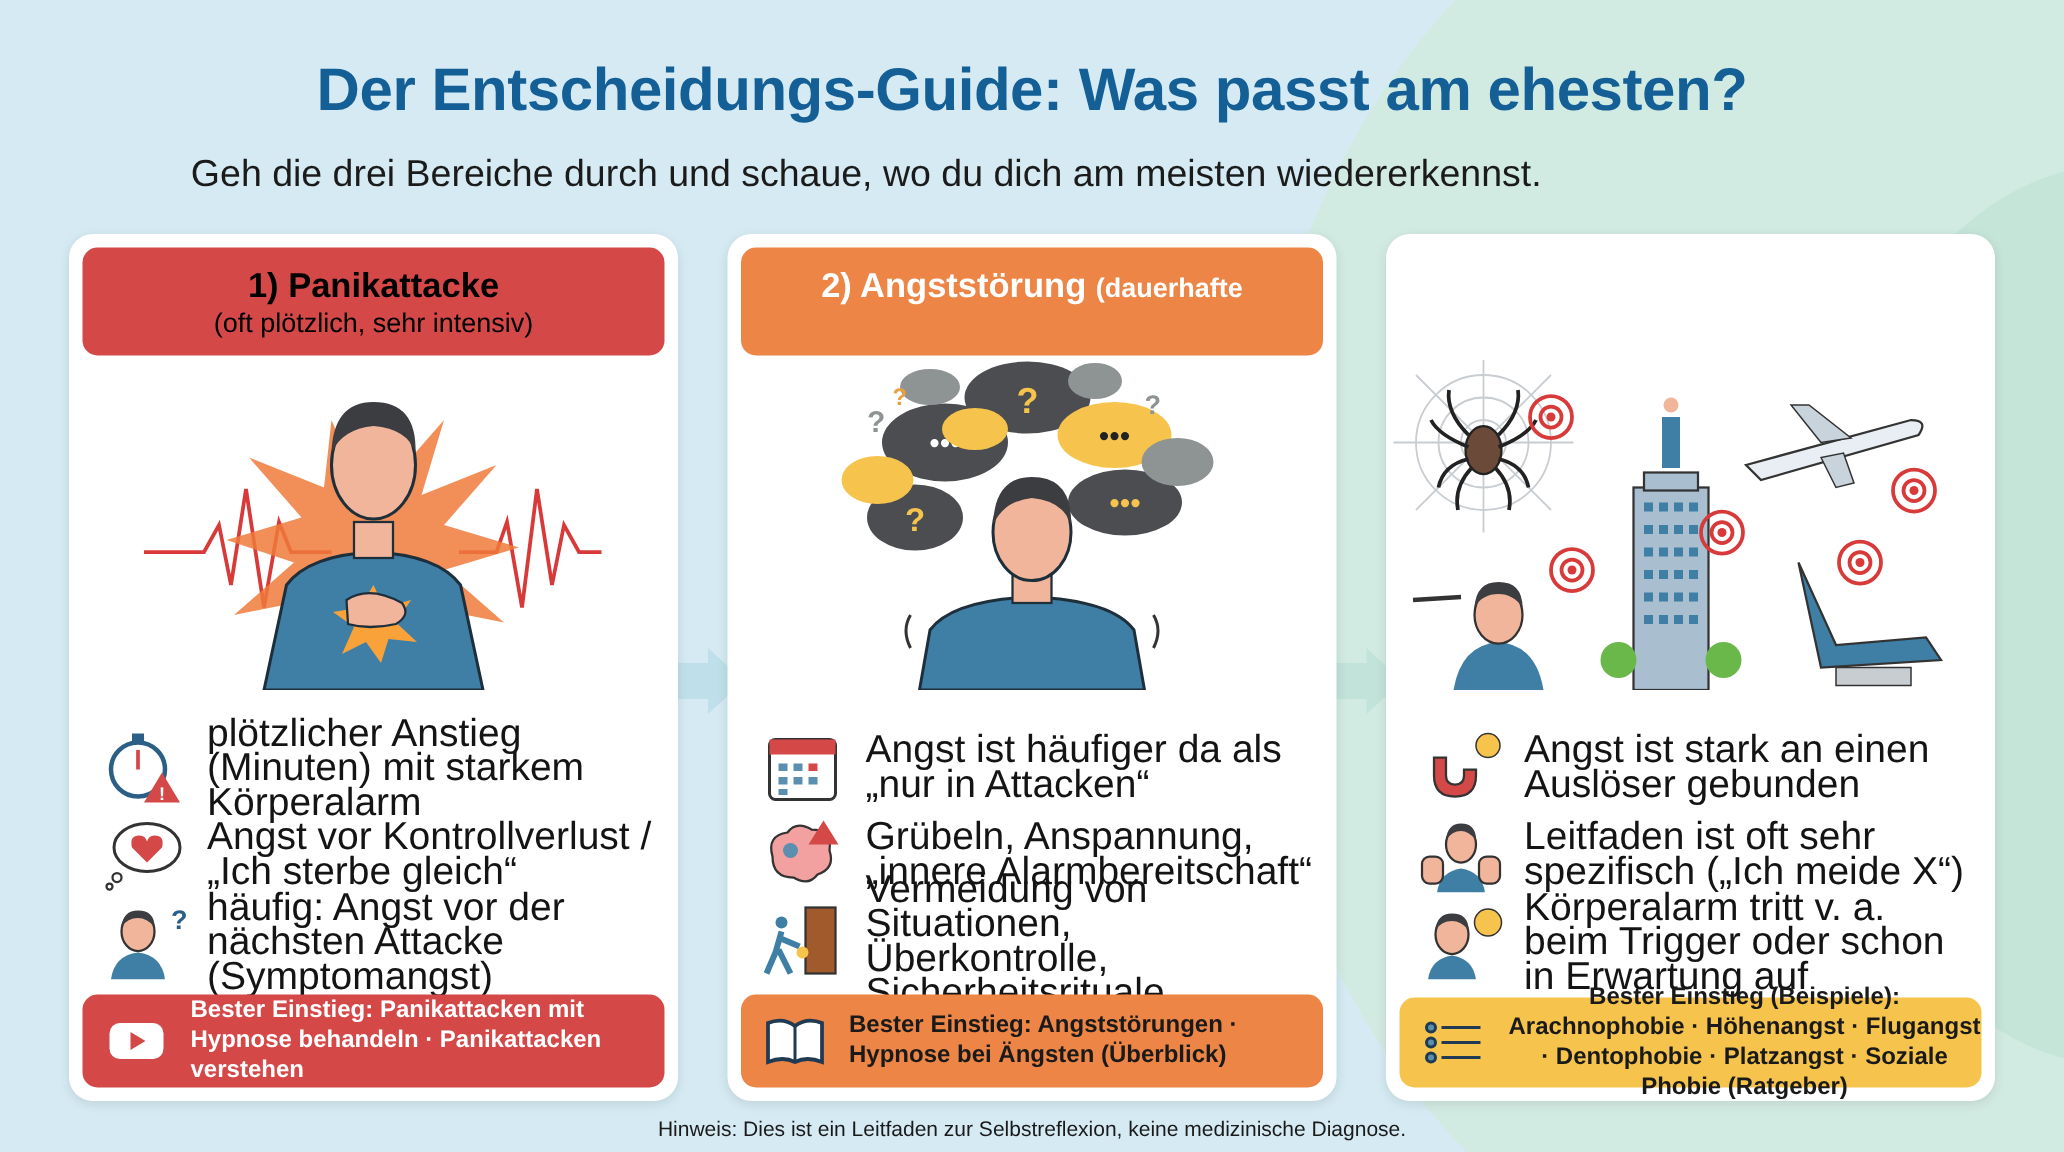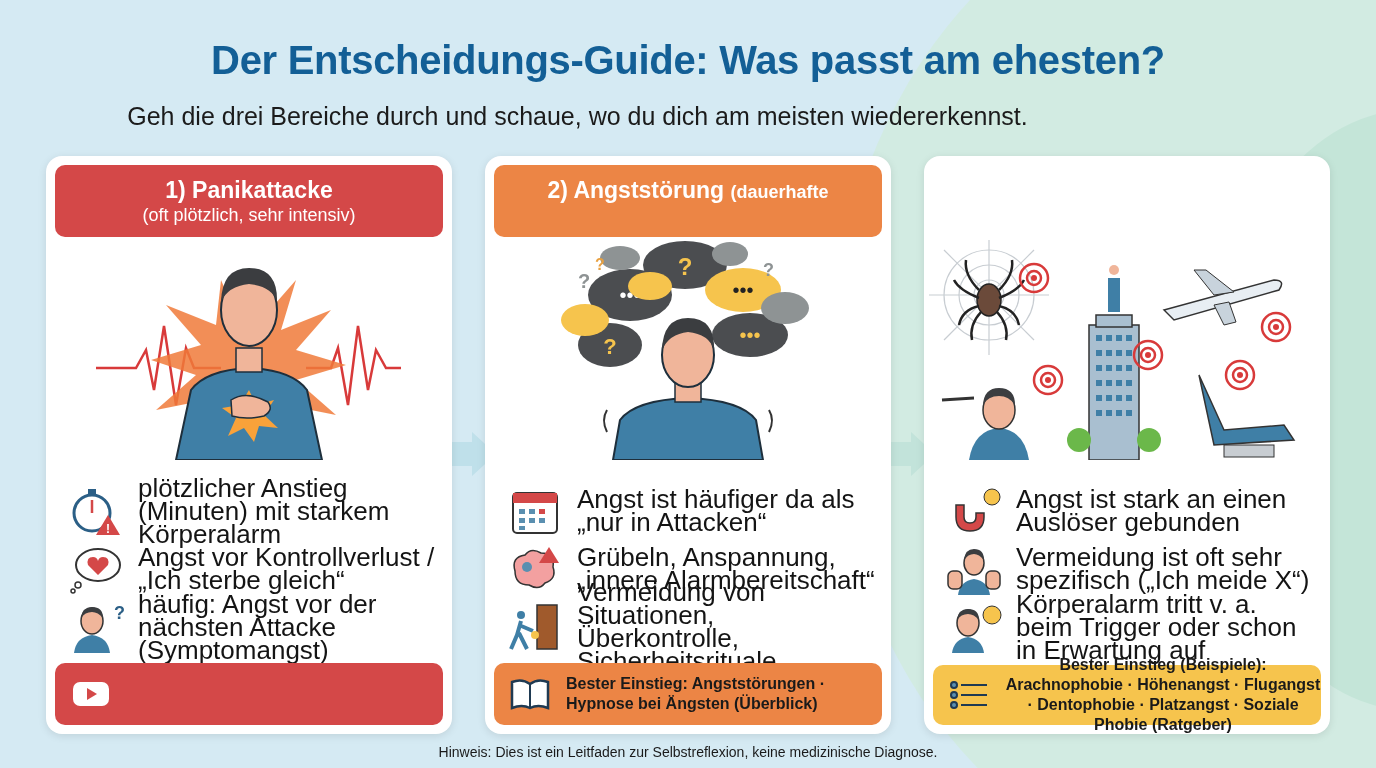--- a/index.html
+++ b/index.html
@@ -29,21 +29,21 @@
     position: absolute; top: 156px; height: 578px; background: #fff;
     border-radius: 16px; box-shadow: 0 2px 8px rgba(0,0,0,0.10); z-index: 2;
   }
   .card.c1 { left: 46px; width: 406px; }
   .card.c2 { left: 485px; width: 406px; }
   .card.c3 { left: 924px; width: 406px; }
   .card-header {
     position: absolute; left: 9px; right: 9px; top: 9px; height: 72px;
     border-radius: 10px; text-align: center; padding-top: 12px;
   }
-  .c1 .card-header { background: #d44848; color: #ffffff; }
+  .c1 .card-header { background: #d44848; color: #000000; }
   .c2 .card-header { background: #ec8545; color: #fff; }
   .c3 .card-header { background: #f6c44d; color: #111; }
   .hdr-main { font-size: 23px; font-weight: 700; line-height: 26px; }
   .hdr-sub { font-size: 18px; font-weight: 400; line-height: 24px; }
   .hdr-inline { font-size: 18px; font-weight: 700; }
   .illus { position: absolute; left: 0; right: 0; top: 84px; height: 220px; }
   .illus svg { width: 100%; height: 100%; }
   .items { position: absolute; left: 22px; right: 10px; top: 326px; }
   .item { display: flex; align-items: center; height: 58px; }
   .item-icon { width: 56px; height: 52px; flex: none; margin-right: 14px; }
@@ -129,20 +129,21 @@
       <span class="item-text">häufig: Angst vor der nächsten Attacke (Symptomangst)</span>
     </div>
   </div>
   <div class="footer-box">
     <span class="footer-icon">
       <svg viewBox="0 0 44 36">
           <rect x="4" y="6" width="36" height="24" rx="7" fill="#fff"></rect>
           <polygon points="18,12 18,24 28,18" fill="#d44848"></polygon>
         </svg>
     </span>
+    <span class="footer-text">Bester Einstieg: Panikattacken mit Hypnose behandeln · Panikattacken verstehen</span>
   </div>
 </div>
 
 <svg class="arrow" style="left:450px;" viewBox="0 0 46 44">
   <polygon points="0,10 22,10 22,0 46,22 22,44 22,34 0,34" fill="#bfe0ea"></polygon>
 </svg>
 
 <div class="card c2">
   <div class="card-header">
     <div class="hdr-main"><span>2) Angststörung</span> <span class="hdr-inline">(dauerhafte</span></div>
@@ -336,21 +337,21 @@
     <div class="item">
       <span class="item-icon">
         <svg viewBox="0 0 56 52">
             <path d="M12,52 Q14,38 28,36 Q42,38 44,52 Z" fill="#3f7fa6"></path>
             <ellipse cx="28" cy="20" rx="10" ry="12" fill="#f0b59a" stroke="#333" stroke-width="1.5"></ellipse>
             <path d="M18,17 Q19,6 28,6 Q38,6 38,17 Q33,11 28,11 Q22,11 18,17 Z" fill="#3b3d40"></path>
             <rect x="2" y="28" width="14" height="18" rx="5" fill="#f0b59a" stroke="#333" stroke-width="1.5"></rect>
             <rect x="40" y="28" width="14" height="18" rx="5" fill="#f0b59a" stroke="#333" stroke-width="1.5"></rect>
           </svg>
       </span>
-      <span class="item-text">Vermeidung ist oft sehr spezifisch („Ich meide X“)</span>
+      <span class="item-text">Leitfaden ist oft sehr spezifisch („Ich meide X“)</span>
     </div>
     <div class="item">
       <span class="item-icon">
         <svg viewBox="0 0 56 52">
             <path d="M6,52 Q8,38 22,36 Q36,38 38,52 Z" fill="#3f7fa6"></path>
             <ellipse cx="22" cy="22" rx="11" ry="13" fill="#f0b59a" stroke="#333" stroke-width="1.5"></ellipse>
             <path d="M11,19 Q12,8 22,8 Q33,8 33,19 Q28,13 22,13 Q15,13 11,19 Z" fill="#3b3d40"></path>
             <circle cx="46" cy="14" r="9" fill="#f6c44d" stroke="#333" stroke-width="1"></circle>
           </svg>
       </span>

